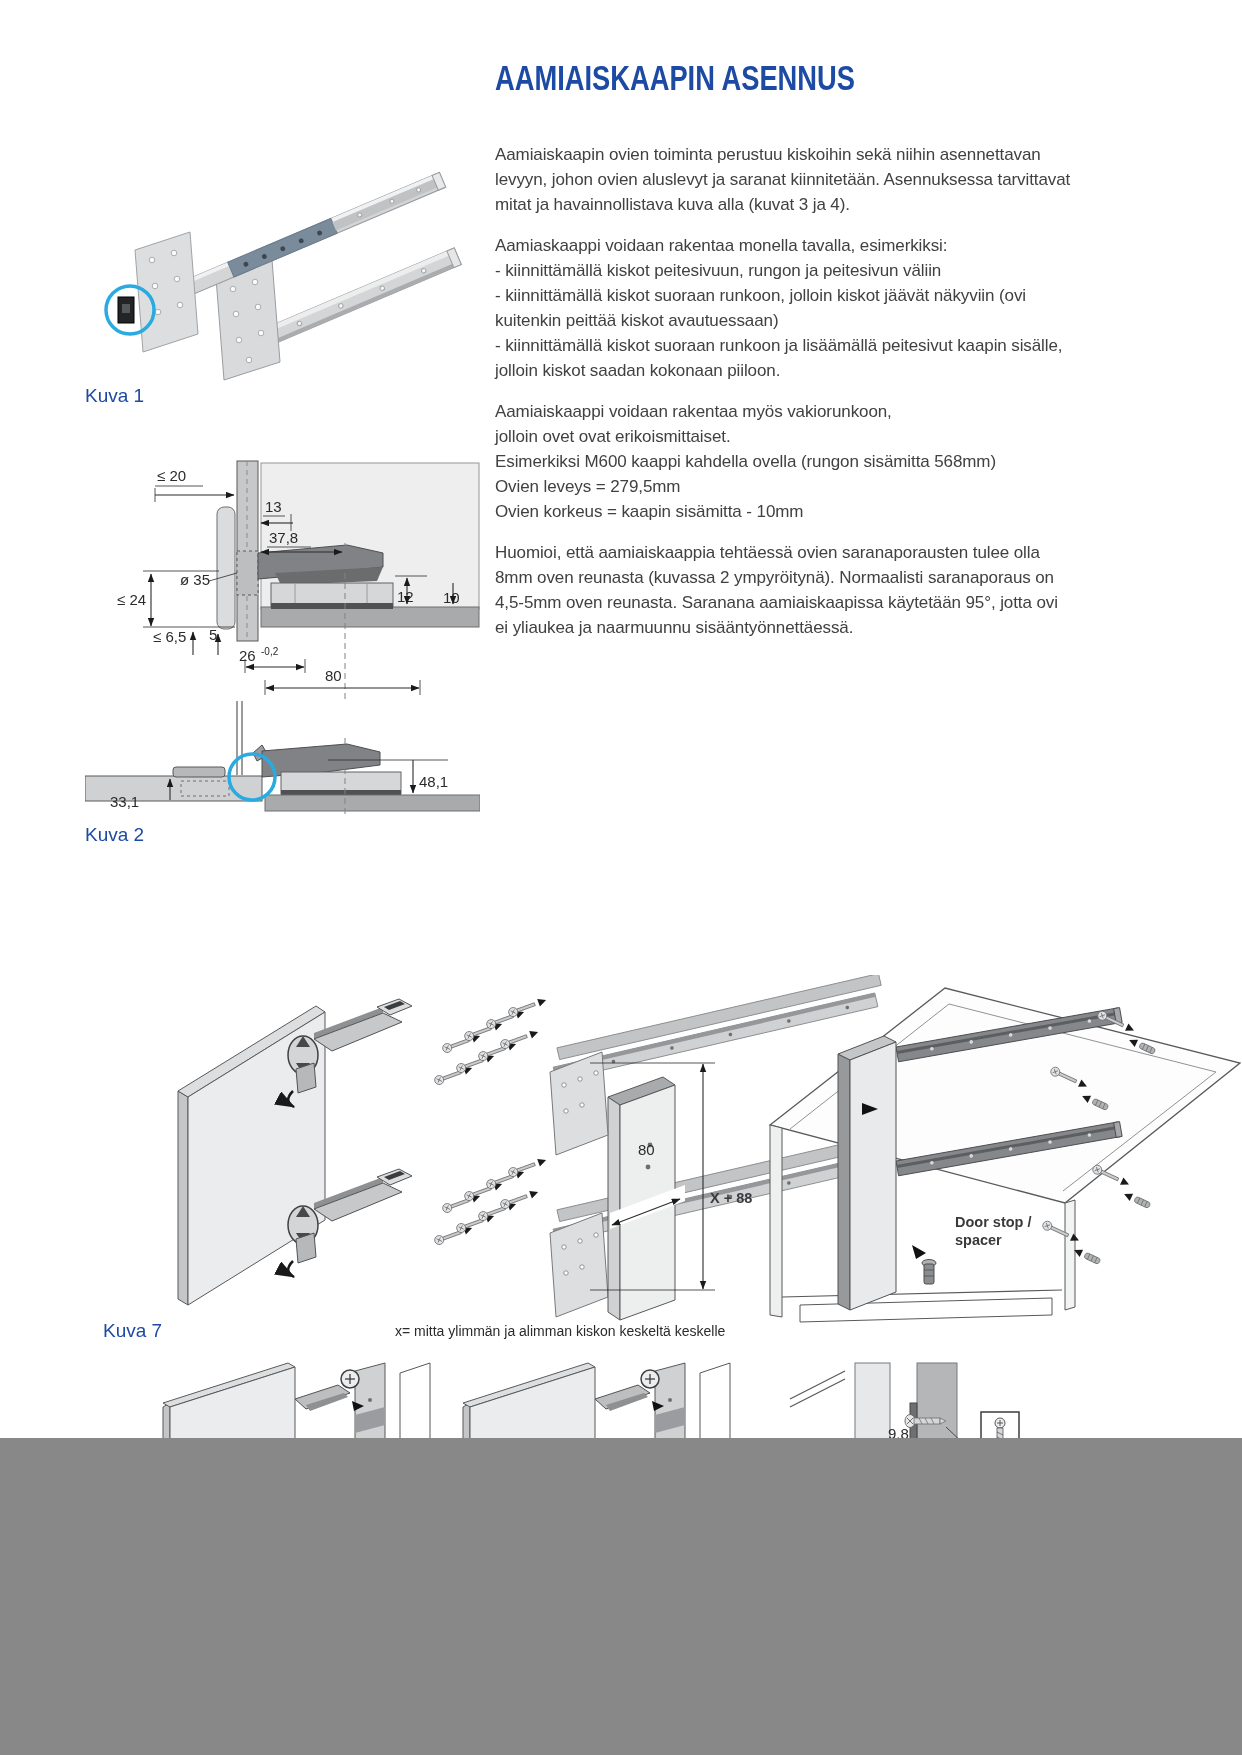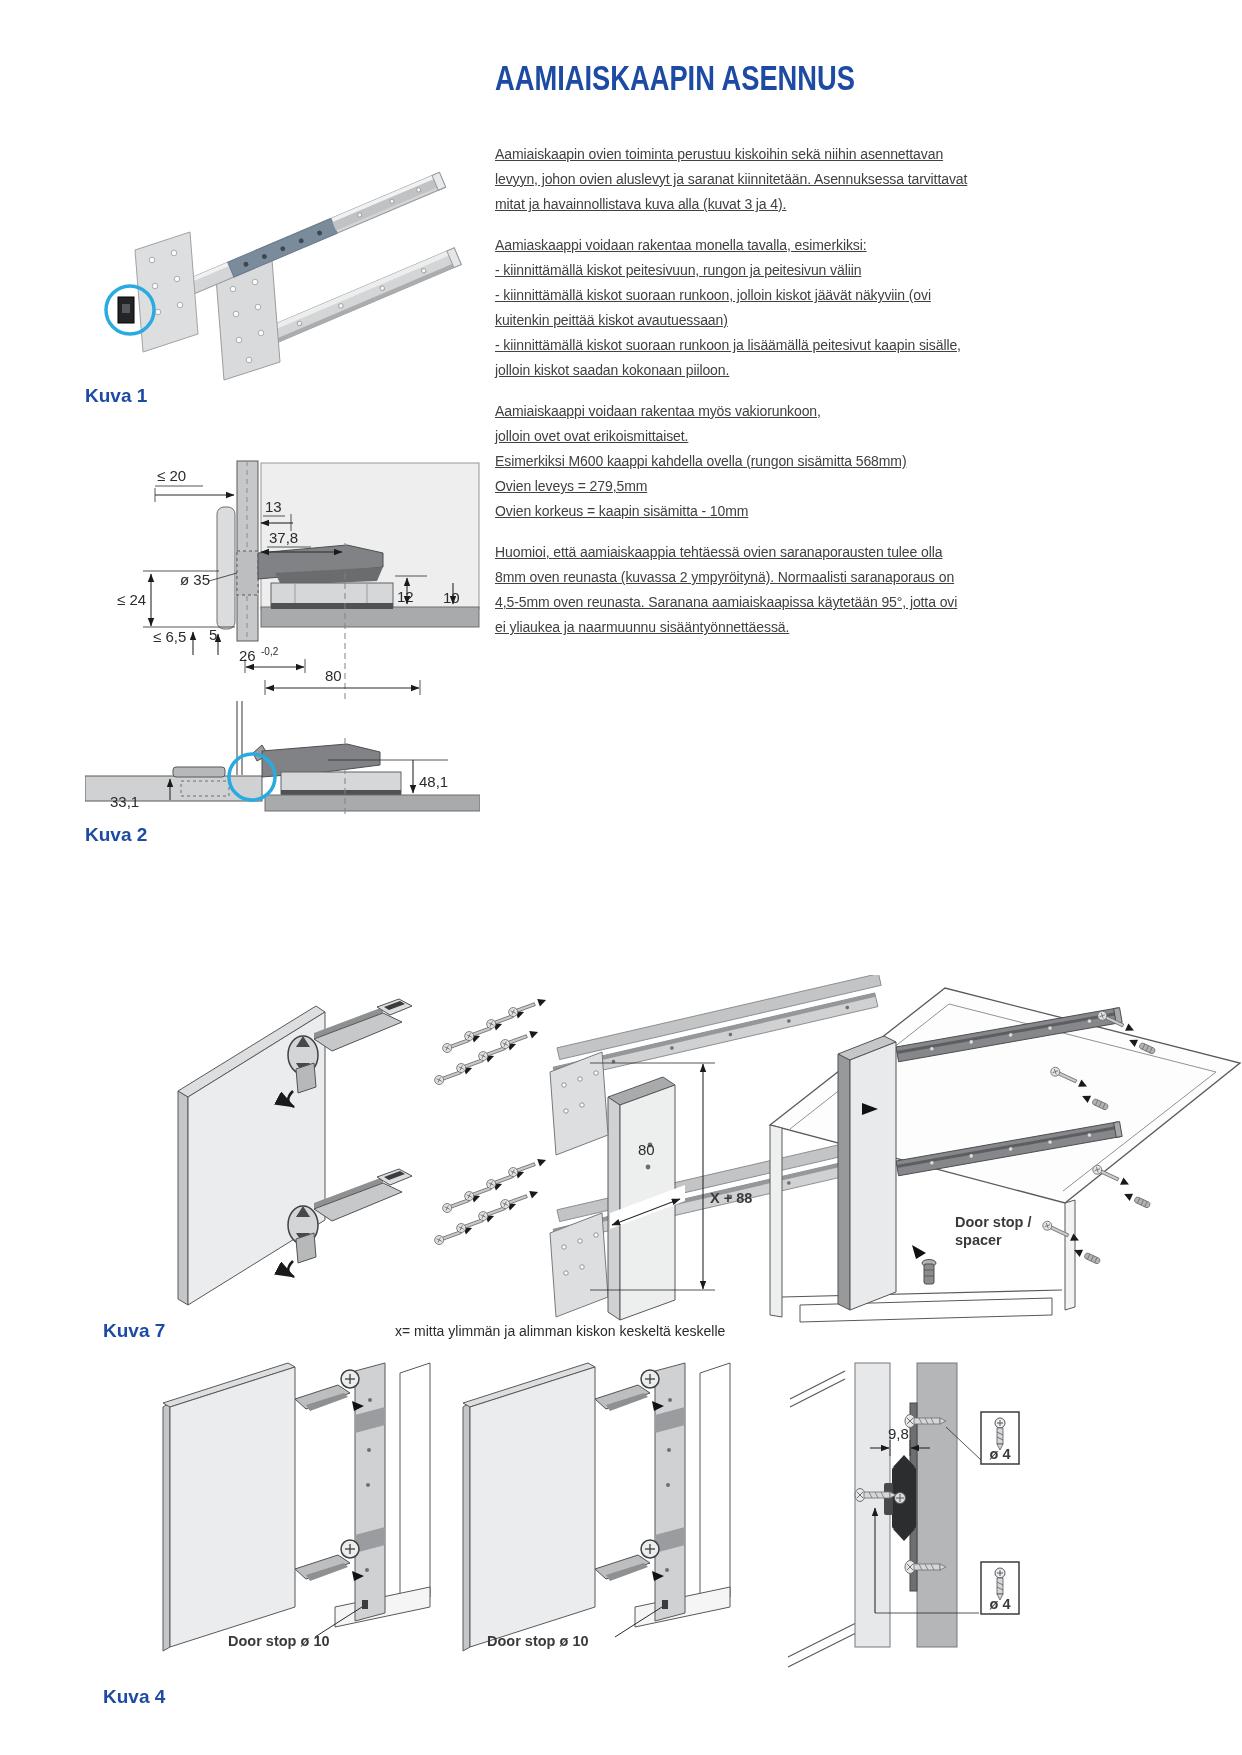--- a/index.html
+++ b/index.html
@@ -1,24 +1,24 @@
 <!DOCTYPE html>
 <html><head>
 <meta charset="utf-8">
 <style>
   html,body{margin:0;padding:0;background:#888;}
-  .page{position:relative;width:1242px;height:1755px;background:#ffffff;
+  .page{position:relative;width:1242px;height:1438px;background:#ffffff;
         font-family:"Liberation Sans","DejaVu Sans",sans-serif;overflow:hidden;margin:0 auto;}
   .title{position:absolute;left:495px;top:58px;font-size:35px;font-weight:bold;
          color:#1d4aa3;transform:scaleX(0.78);transform-origin:left center;
          white-space:nowrap;letter-spacing:0px;}
   .col{position:absolute;left:495px;top:142px;width:590px;}
-  .col p{margin:0 0 16px 0;font-size:14px;line-height:25px;color:#414042;
-         white-space:pre-line;letter-spacing:-0.1px;text-decoration:underline;}
-  .kuvalabel{position:absolute;font-size:19px;font-weight:bold;color:#1d4aa3;}
+  .col p{margin:0 0 16px 0;font-size:17px;line-height:25px;color:#414042;
+         white-space:pre-line;letter-spacing:-0.1px;}
+  .kuvalabel{position:absolute;font-size:19px;font-weight:normal;color:#1d4aa3;}
   .caption{position:absolute;font-size:14px;font-weight:normal;color:#2b2b2b;}
   svg{position:absolute;}
   svg text{font-family:"Liberation Sans","DejaVu Sans",sans-serif;fill:#2b2b2b;font-size:15px;}
   .dl{stroke:#2b2b2b;stroke-width:1.1;fill:none;}
   .xl{stroke:#2b2b2b;stroke-width:0.8;fill:none;}
   .ol{stroke:#58595b;stroke-width:1.2;fill:none;}
   .blab{font-weight:bold;font-size:14.5px;fill:#3a3a3c;}
   .sup{font-size:10px;}
 </style>
 </head>

